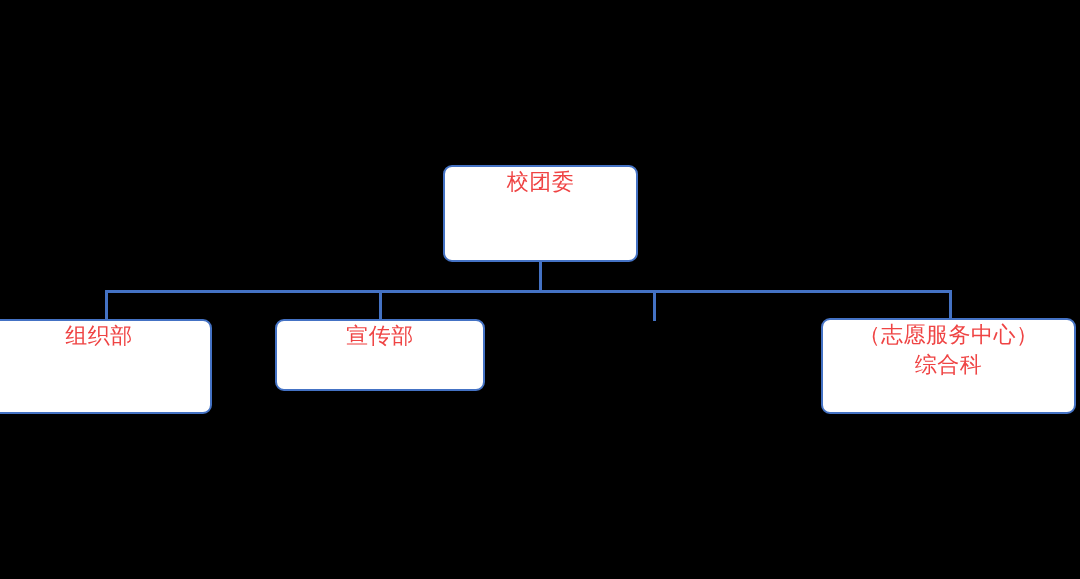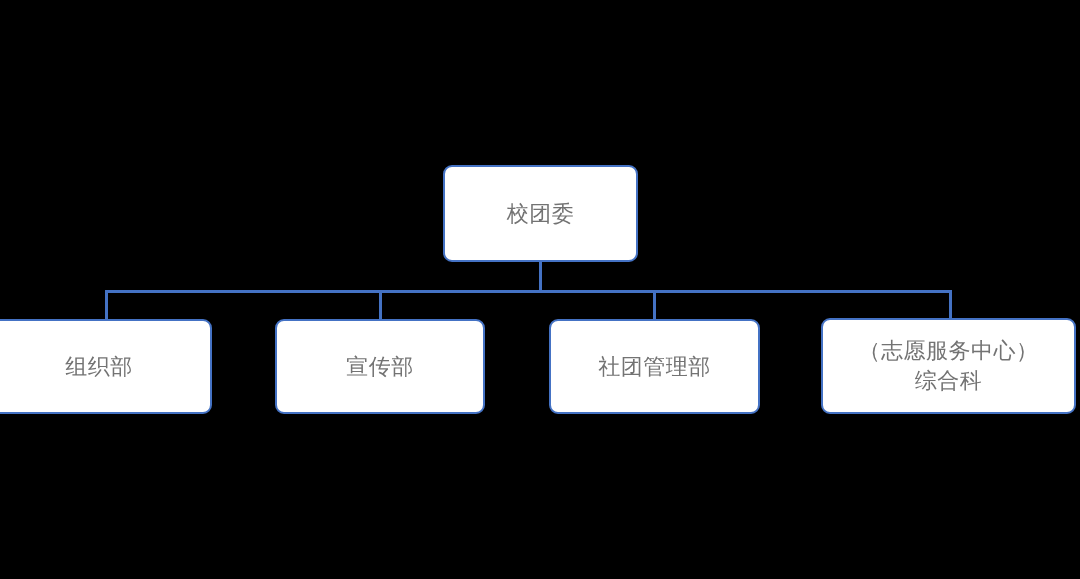--- a/index.html
+++ b/index.html
@@ -17,24 +17,24 @@
   }
 
   
   .node {
     position: absolute;
     box-sizing: border-box;
     background: #ffffff;
     border: 2px solid #4472c4;
     border-radius: 9px;
     display: flex;
-    align-items: center;
+    align-items: flex-start;
     justify-content: center;
     text-align: center;
-    color: #737373;
+    color: #ef4444;
     font-size: 22px;
     line-height: 1.35;
     letter-spacing: 0.5px;
     z-index: 2;
   }
   .node .label-stack {
     display: block;
     width: 100%;
   }
   .node .line {
@@ -50,21 +50,21 @@
   #node-child-0 {
     left: -14px;
     top: 319px;
     width: 226px;
     height: 95px;
   }
   #node-child-1 {
     left: 275px;
     top: 319px;
     width: 210px;
-    height: 95px;
+    height: 72px;
   }
   #node-child-2 {
     left: 549px;
     top: 319px;
     width: 211px;
     height: 95px;
   }
   #node-child-3 {
     left: 821px;
     top: 318px;
@@ -119,25 +119,20 @@
       <span class="line">组织部</span>
     </span>
   </div>
 
   <div class="node" id="node-child-1">
     <span class="label-stack">
       <span class="line">宣传部</span>
     </span>
   </div>
 
-  <div class="node" id="node-child-2">
-    <span class="label-stack">
-      <span class="line">社团管理部</span>
-    </span>
-  </div>
 
   <div class="node" id="node-child-3">
     <span class="label-stack">
       <span class="line">（志愿服务中心）</span>
       <span class="line">综合科</span>
     </span>
   </div>
 
 </div>
 

